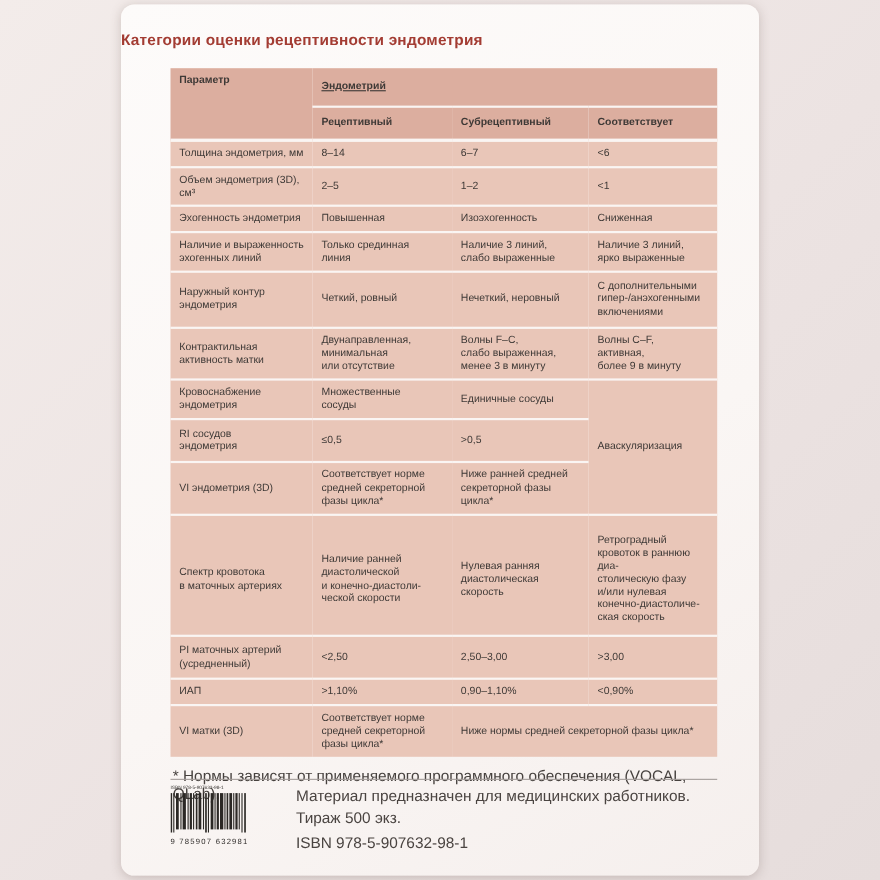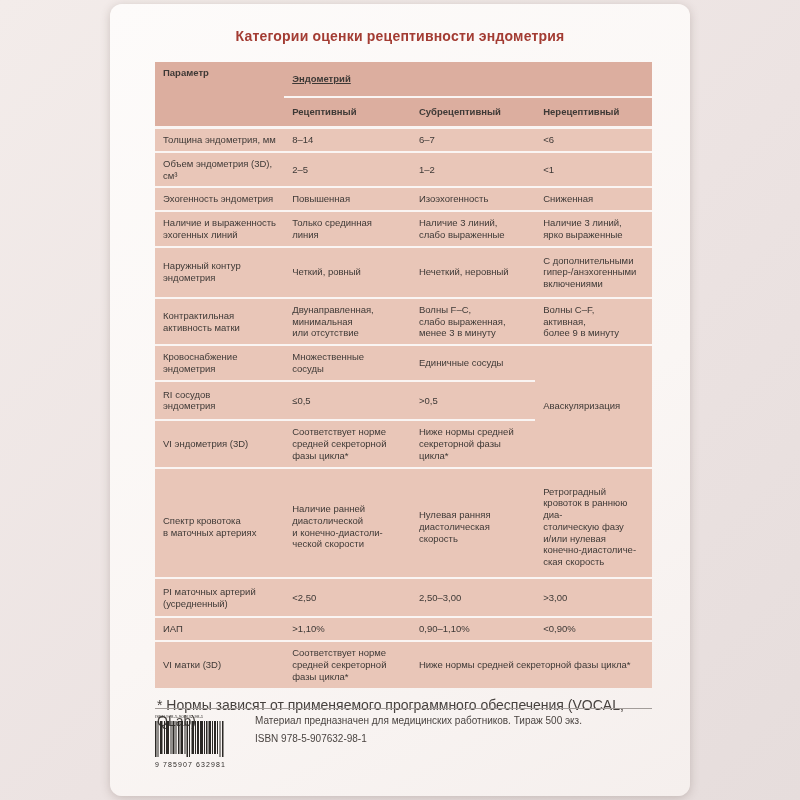--- a/index.html
+++ b/index.html
@@ -2,21 +2,21 @@
 <html><head>
 <meta charset="utf-8">
 <style>
   html,body{margin:0;padding:0;width:800px;height:800px;overflow:hidden;
     font-family:"Liberation Sans", sans-serif;background:#ece3e2;}
   .backdrop{position:relative;width:800px;height:800px;
     background:linear-gradient(135deg,#f3ecea 0%,#ece3e2 55%,#e6dddc 100%);}
   .page{position:absolute;left:110px;top:4px;width:580px;height:792px;
     background:linear-gradient(150deg,#fdfbfa 0%,#faf6f4 60%,#f5efed 100%);
     border-radius:12px;box-shadow:0 2px 10px rgba(90,70,65,.25);}
-  .title{position:absolute;left:0;top:24px;width:100%;text-align:center;
+  .title{position:absolute;left:0;top:24px;width:100%;
     color:#a33c33;font-size:14px;font-weight:bold;letter-spacing:.2px;}
   .tablewrap{position:absolute;left:45px;top:58px;width:497px;}
   table{width:100%;border-collapse:collapse;table-layout:fixed;
     font-size:9.5px;line-height:1.24;color:#3e3936;}
   col.c1{width:26%;}col.c2{width:25.5%;}col.c3{width:25%;}col.c4{width:23.5%;}
   th,td{text-align:left;vertical-align:middle;padding:5px 8px 5px 8px;
     white-space:pre-line;font-weight:normal;}
   thead th{background:#dcae9f;}
   th.param{vertical-align:top;font-weight:bold;
     border-bottom:3px solid #faf5f3;}
@@ -28,21 +28,21 @@
   tbody tr.med td{padding-top:7px;padding-bottom:7px;}
   .footnote{margin-top:9px;font-size:14px;color:#46413e;padding-left:2px;}
   .imprint{position:absolute;left:45px;top:704px;width:497px;
     border-top:1px solid #a39d9a;padding-top:5px;display:flex;}
   .barcode{width:76px;flex:0 0 76px;}
   .bc-isbn{font-size:6px;transform:scale(.72);transform-origin:left top;
     color:#35322f;white-space:nowrap;letter-spacing:0px;}
   .bc-bars{margin-top:1px;}
   .bc-digits{font-size:7px;letter-spacing:1.1px;color:#2e2b29;margin-top:0;
     white-space:nowrap;}
-  .imprint-text{margin-left:24px;flex:1;font-size:10px;color:#4a4441;
+  .imprint-text{margin-left:38px;flex:1;font-size:14px;color:#4a4441;
     line-height:1.4;}
   .imprint-text p{margin:0 0 4px 0;}
   .imprint-isbn{margin-top:2px;}
 </style>
 </head>
 <body>
 
 <div class="backdrop">
   <div class="page">
 
@@ -57,21 +57,21 @@
             <col class="c4">
           </colgroup>
         <thead>
           <tr>
             <th class="param" rowspan="2">Параметр</th>
             <th class="group" colspan="3">Эндометрий</th>
           </tr>
           <tr>
             <th class="sub">Рецептивный</th>
             <th class="sub">Субрецептивный</th>
-            <th class="sub">Нерецептивный</th>
+            <th class="sub">Соответствует</th>
           </tr>
         </thead>
         <tbody>
           <tr>
             <td>Толщина эндометрия, мм</td>
             <td>8–14</td>
             <td>6–7</td>
             <td>&lt;6</td>
           </tr>
           <tr>
@@ -131,21 +131,21 @@
             <td>RI сосудов
 эндометрия</td>
             <td>≤0,5</td>
             <td>&gt;0,5</td>
           </tr>
           <tr>
             <td>VI эндометрия (3D)</td>
             <td>Соответствует норме
 средней секреторной
 фазы цикла*</td>
-            <td>Ниже нормы средней
+            <td>Ниже ранней средней
 секреторной фазы
 цикла*</td>
           </tr>
           <tr class="tall">
             <td>Спектр кровотока
 в маточных артериях</td>
             <td>Наличие ранней
 диастолической
 и конечно-диастоли-
 ческой скорости</td>

